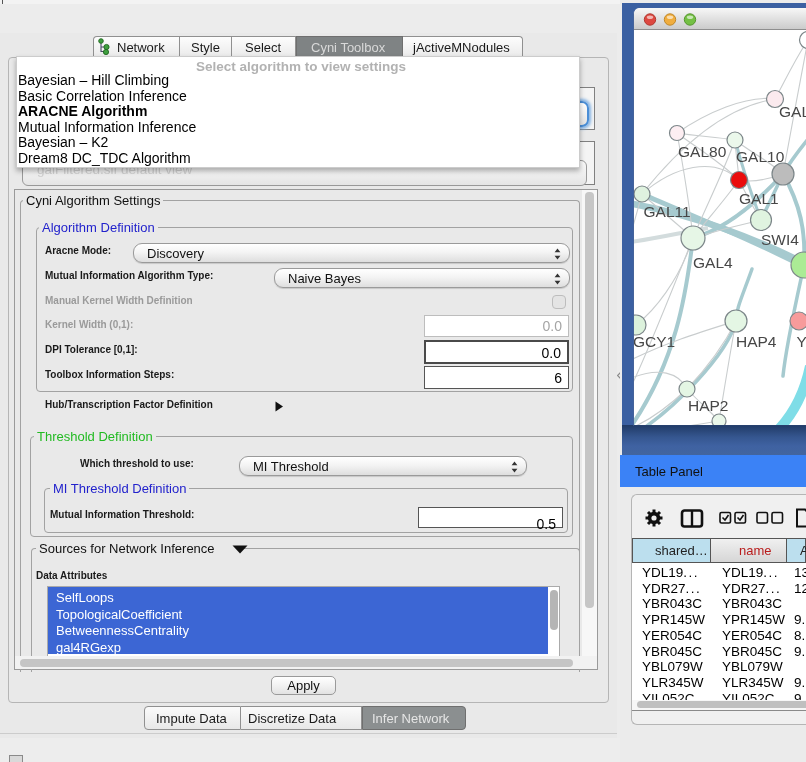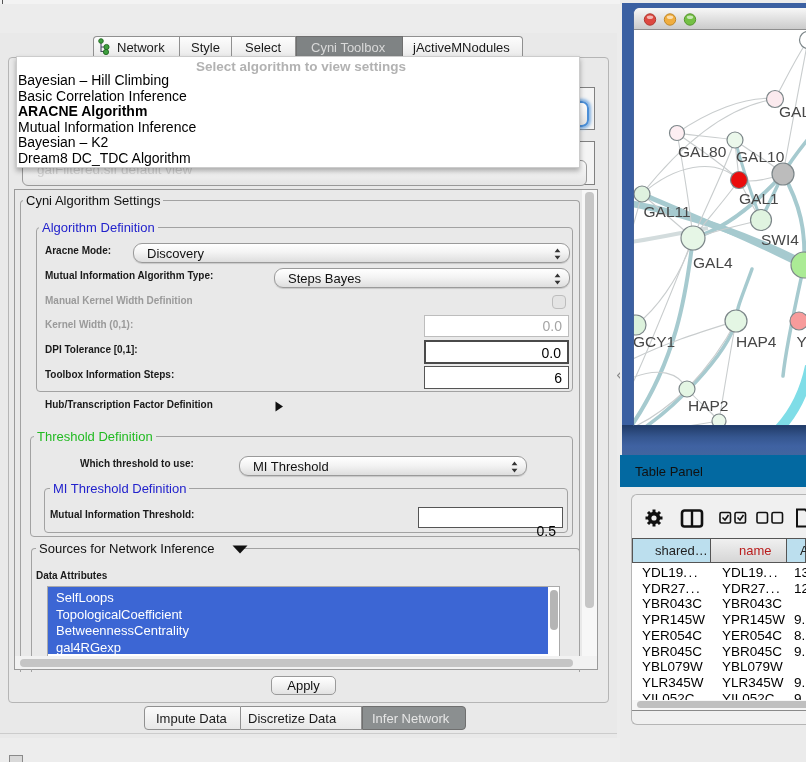--- a/index.html
+++ b/index.html
@@ -71,21 +71,21 @@
   <div class="combo" style="left:133px;top:243px;width:437px;height:20px;">
     <div class="ctext">Discovery</div>
     <svg class="abs" style="right:8px;top:4px;" width="7" height="12" viewBox="0 0 7 12">
       <path d="M3.5 0.5 L6.4 4.2 L0.6 4.2 Z M3.5 11.5 L6.4 7.8 L0.6 7.8 Z" fill="#333"></path>
     </svg>
 
   </div>
 
   <div class="lbl" style="left:45px;top:270px;">Mutual Information Algorithm Type:</div>
   <div class="combo" style="left:274px;top:268px;width:296px;height:20px;">
-    <div class="ctext">Steps Bayes</div>
+    <div class="ctext">Naive Bayes</div>
     <svg class="abs" style="right:8px;top:4px;" width="7" height="12" viewBox="0 0 7 12">
       <path d="M3.5 0.5 L6.4 4.2 L0.6 4.2 Z M3.5 11.5 L6.4 7.8 L0.6 7.8 Z" fill="#333"></path>
     </svg>
 
   </div>
 
   <div class="lbl" style="left:45px;top:295px;color:#9a9a9a;">Manual Kernel Width Definition</div>
   <div class="abs" style="left:552px;top:295px;width:14px;height:14px;border:1px solid #bdbdbd;border-radius:4px;background:#e4e4e4;"></div>
 
   <div class="lbl" style="left:45px;top:319px;color:#9a9a9a;">Kernel Width (0,1):</div>
@@ -110,21 +110,21 @@
     <div class="ctext">MI Threshold</div>
     <svg class="abs" style="right:8px;top:4px;" width="7" height="12" viewBox="0 0 7 12">
       <path d="M3.5 0.5 L6.4 4.2 L0.6 4.2 Z M3.5 11.5 L6.4 7.8 L0.6 7.8 Z" fill="#333"></path>
     </svg>
 
   </div>
 
   <div class="grp" style="left:44px;top:488px;width:524px;height:45px;"></div>
   <div class="grptitle" style="left:50px;top:481px;color:#2222cc;">MI Threshold Definition</div>
   <div class="lbl" style="left:50px;top:509px;">Mutual Information Threshold:</div>
-  <div class="field" style="left:418px;top:507px;width:145px;height:21px;border:1px solid #555;color:#000;padding:15px 6px 0 0;font-size:14px;">0.5</div>
+  <div class="field" style="left:418px;top:507px;width:145px;height:21px;border:1px solid #555;color:#000;padding:8px 6px 0 0;font-size:14px;">0.5</div>
 
   <div class="grp" style="left:31px;top:548px;width:549px;height:124px;border-radius:4px 4px 0 0;border-bottom:none;"></div>
   <div class="grptitle" style="left:36px;top:541px;color:#111;padding-right:22px;">Sources for Network Inference</div>
   <svg class="abs" style="left:232px;top:545px;" width="16" height="9" viewBox="0 0 16 9">
       <path d="M0.5 0.5 L15.5 0.5 L8 8.5 Z" fill="#111"></path>
     </svg>
 
   <div class="lbl" style="left:36px;top:570px;">Data Attributes</div>
   <div class="abs" style="left:47px;top:586px;width:513px;height:72px;background:#fff;border:1px solid #aaa;"></div>
   <div class="abs" style="left:48px;top:587px;width:500px;height:67px;background:#3c66d4;"></div>
@@ -252,21 +252,21 @@
       <text x="9.5" y="185.5">GAL11</text>
       <text x="127" y="213.5">SWI4</text>
       <text x="59" y="237">GAL4</text>
       <text x="-1" y="316">GCY1</text>
       <text x="102" y="316">HAP4</text>
       <text x="162.5" y="316">Y</text>
       <text x="54" y="379.5">HAP2</text>
     </g>
   </svg>
 
-  <div class="abs" style="left:620px;top:455px;width:186px;height:32px;background:#0369a1;">
+  <div class="abs" style="left:620px;top:455px;width:186px;height:32px;background:#3b82f6;">
     <div class="abs" style="left:15px;top:9px;font-size:13px;color:#111;">Table Panel</div>
   </div>
   <div class="abs" style="left:620px;top:487px;width:186px;height:275px;background:#ebebeb;"></div>
   <div class="abs" style="left:631px;top:494px;width:175px;height:231px;background:#f0f0f0;border:1px solid #b5b5b5;border-radius:6px 0 0 6px;border-right:none;"></div>
 
   <svg class="abs" style="left:644px;top:508px;" width="162" height="21" viewBox="0 0 162 21">
     <g fill="#111">
       <circle cx="10" cy="10" r="6.2"></circle>
       <g stroke="#111" stroke-width="3">
         <path d="M10 1.5 L10 18.5 M1.5 10 L18.5 10 M4 4 L16 16 M16 4 L4 16"></path>

